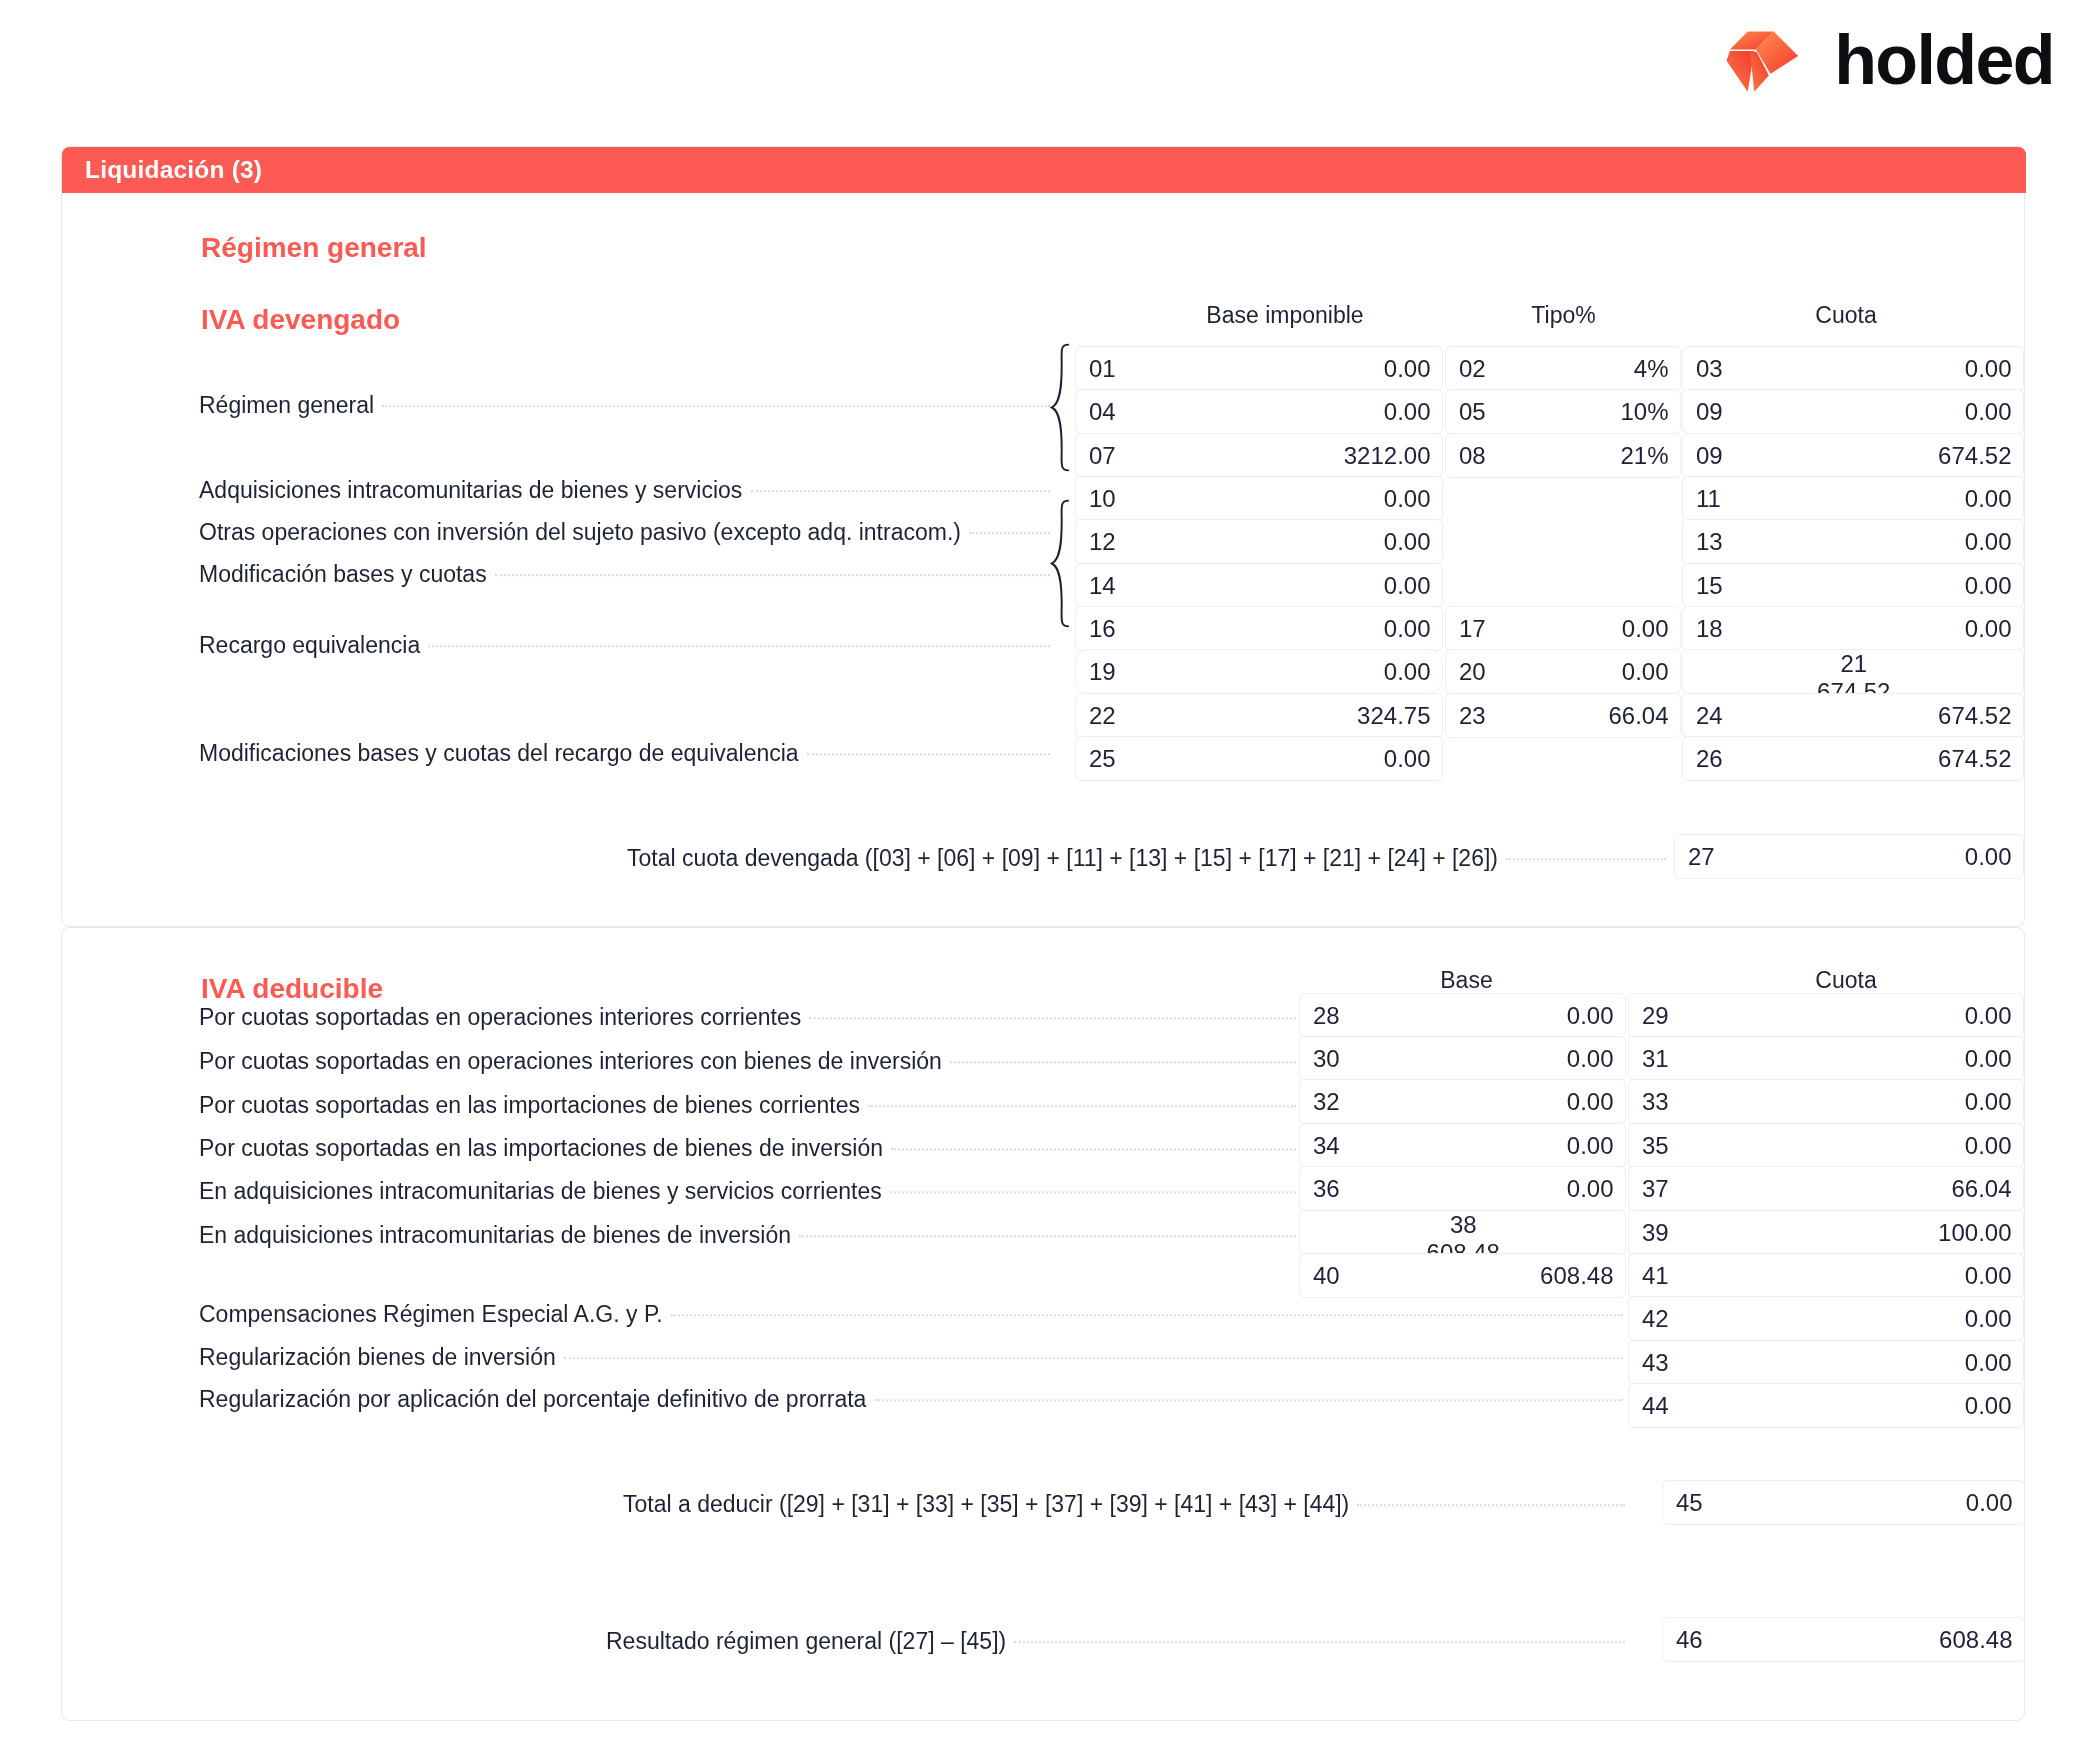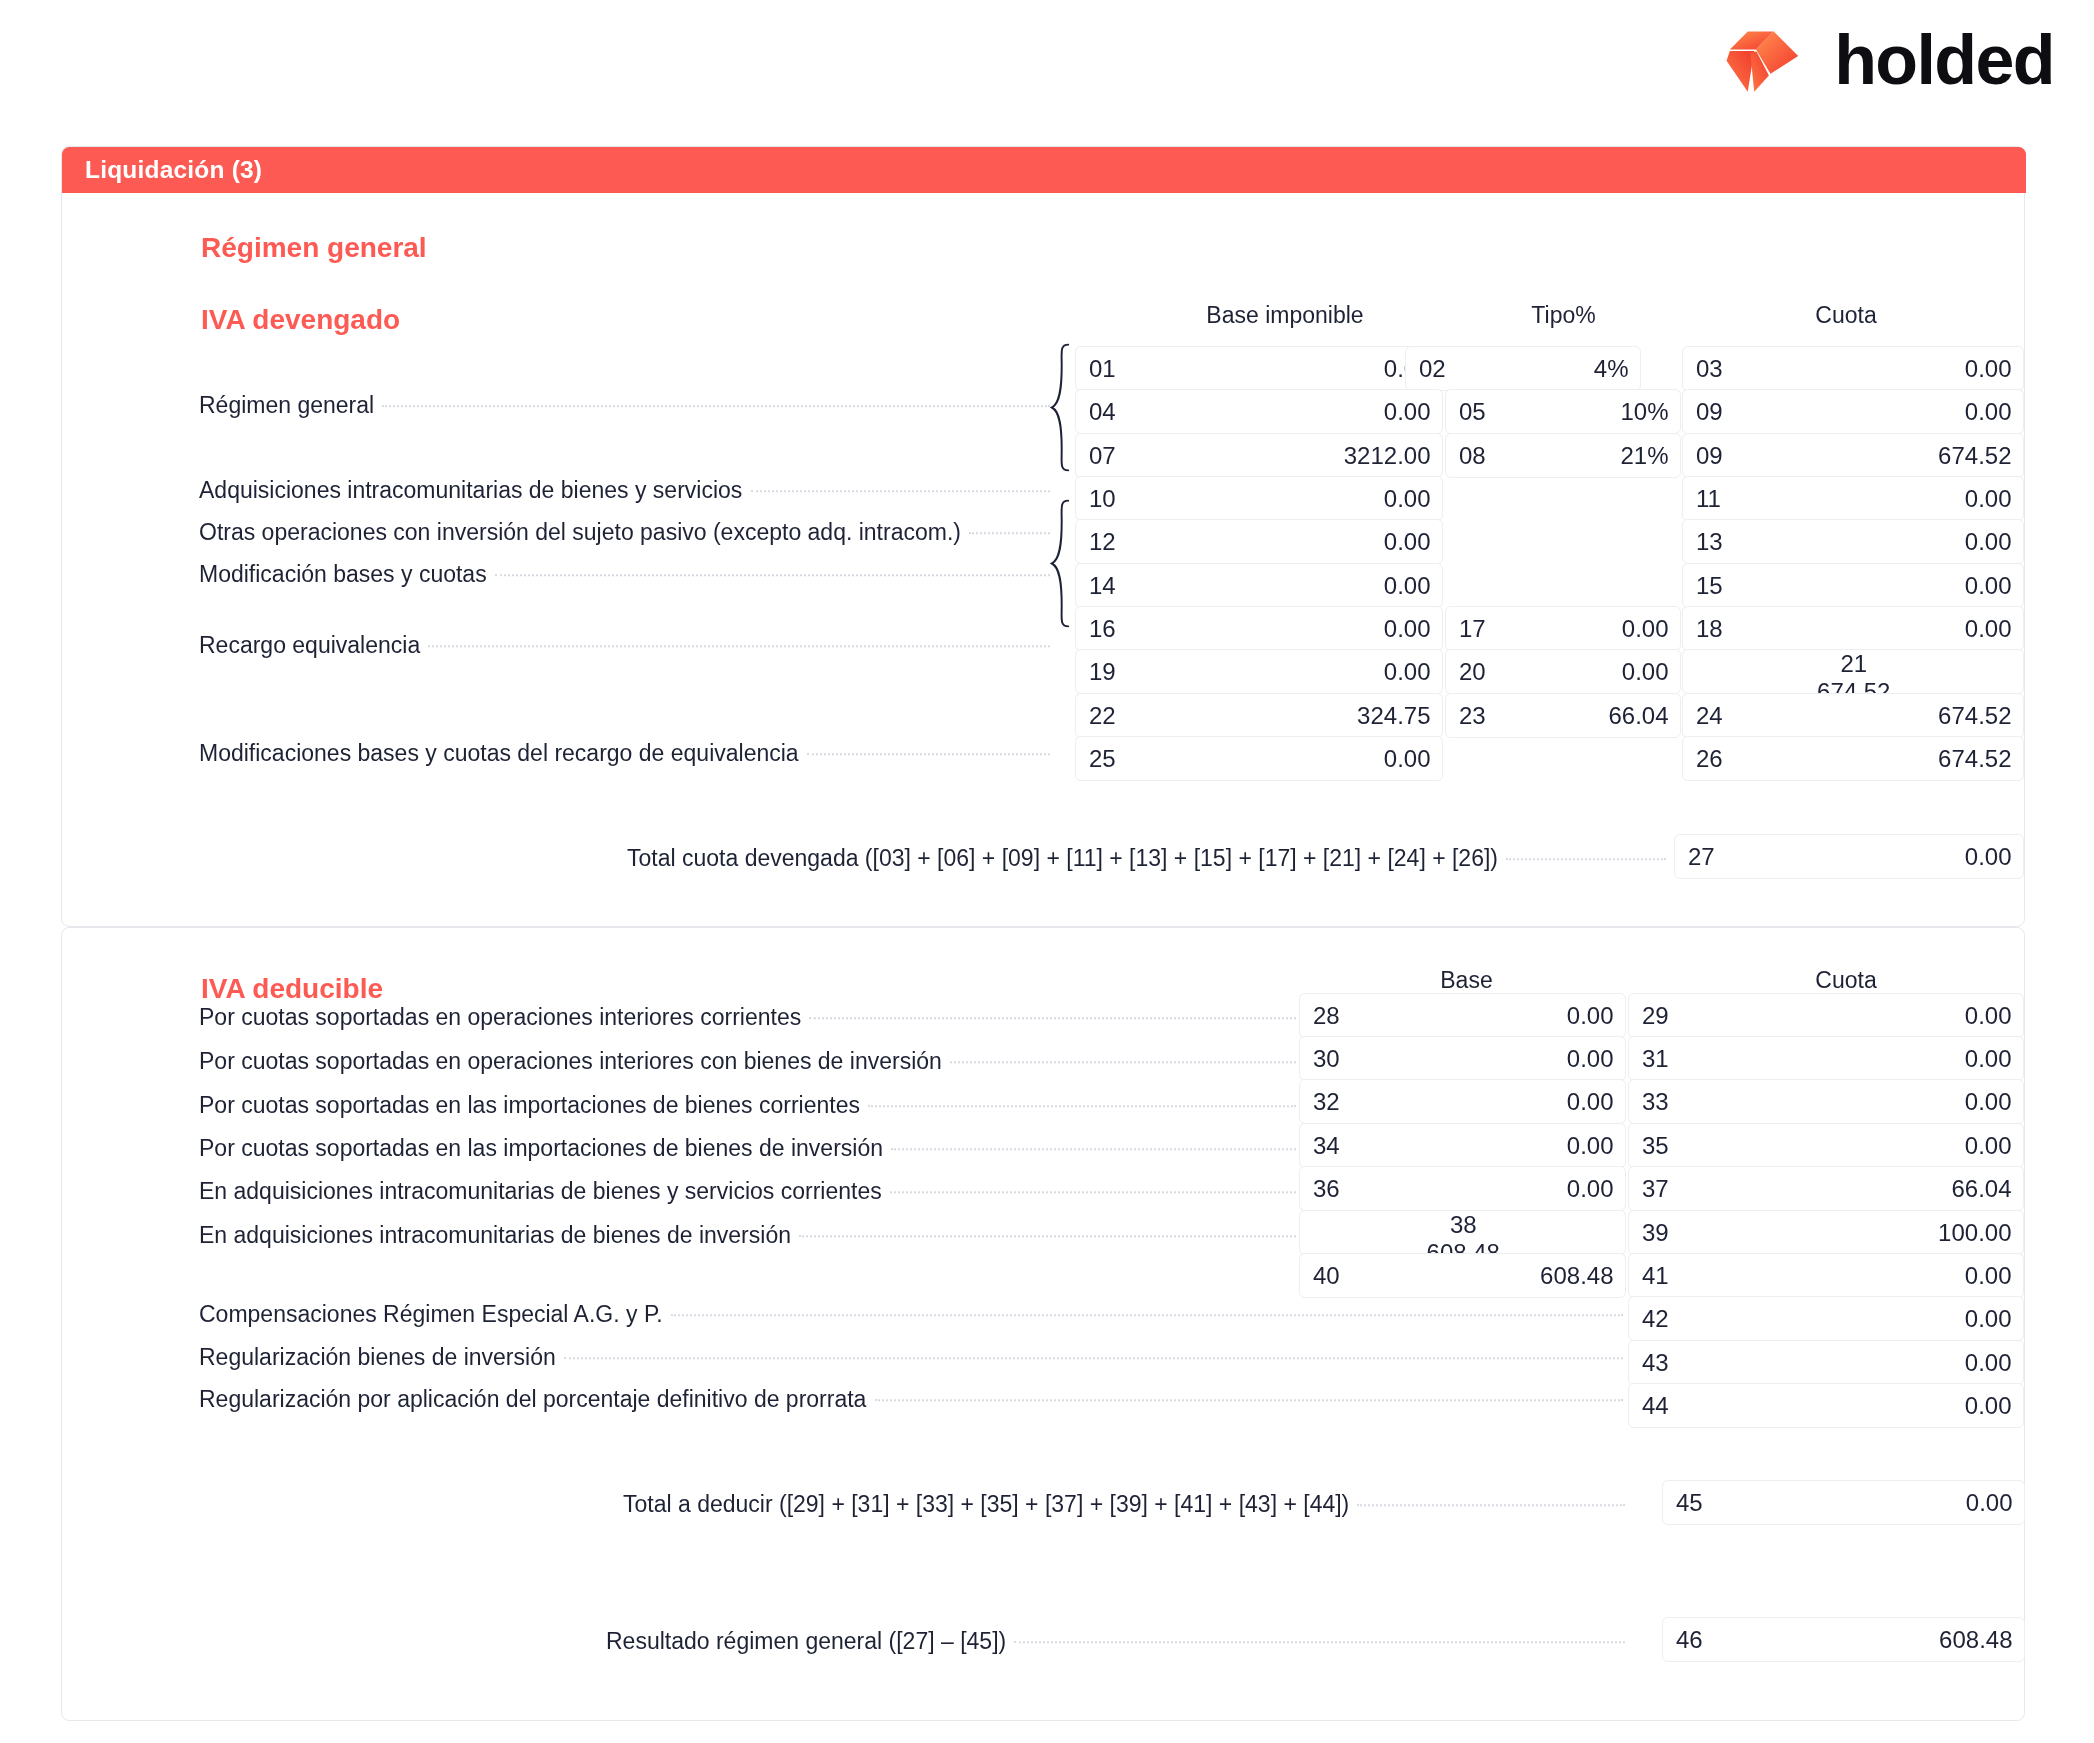--- a/index.html
+++ b/index.html
@@ -202,21 +202,21 @@
     </div>
     <div class="rlabel" style="left:137px; top:593px; width:851px;">
       <span class="txt">Modificaciones bases y cuotas del recargo de equivalencia</span>
         <span class="dots"></span>
     </div>
 
     <div class="fbox" style="left:1013px; top:199px; width:368px;">
       <span class="code">01</span>
       <span class="val">0.00</span>
     </div>
-    <div class="fbox" style="left:1343px; top:199px; width:236px;">
+    <div class="fbox" style="left:1383px; top:199px; width:236px;">
       <span class="code">02</span>
       <span class="val">4%</span>
     </div>
     <div class="fbox" style="left:1620px; top:199px; width:342px;">
       <span class="code">03</span>
       <span class="val">0.00</span>
     </div>
 
     <div class="fbox" style="left:1013px; top:242px; width:368px;">
       <span class="code">04</span>
@@ -277,21 +277,21 @@
     </div>
     <div class="fbox" style="left:1383px; top:459px; width:236px;">
       <span class="code">17</span>
       <span class="val">0.00</span>
     </div>
     <div class="fbox" style="left:1620px; top:459px; width:342px;">
       <span class="code">18</span>
       <span class="val">0.00</span>
     </div>
 
-    <div class="fbox" style="left:1013px; top:502px; width:368px;">
+    <div class="fbox" style="left:1013px; top:502px; width:368px;border-radius:14px;">
       <span class="code">19</span>
       <span class="val">0.00</span>
     </div>
     <div class="fbox" style="left:1383px; top:502px; width:236px;">
       <span class="code">20</span>
       <span class="val">0.00</span>
     </div>
     <div class="fbox" style="left:1620px; top:502px; width:342px;flex-direction:column;">
       <span class="code">21</span>
       <span class="val">674.52</span>

